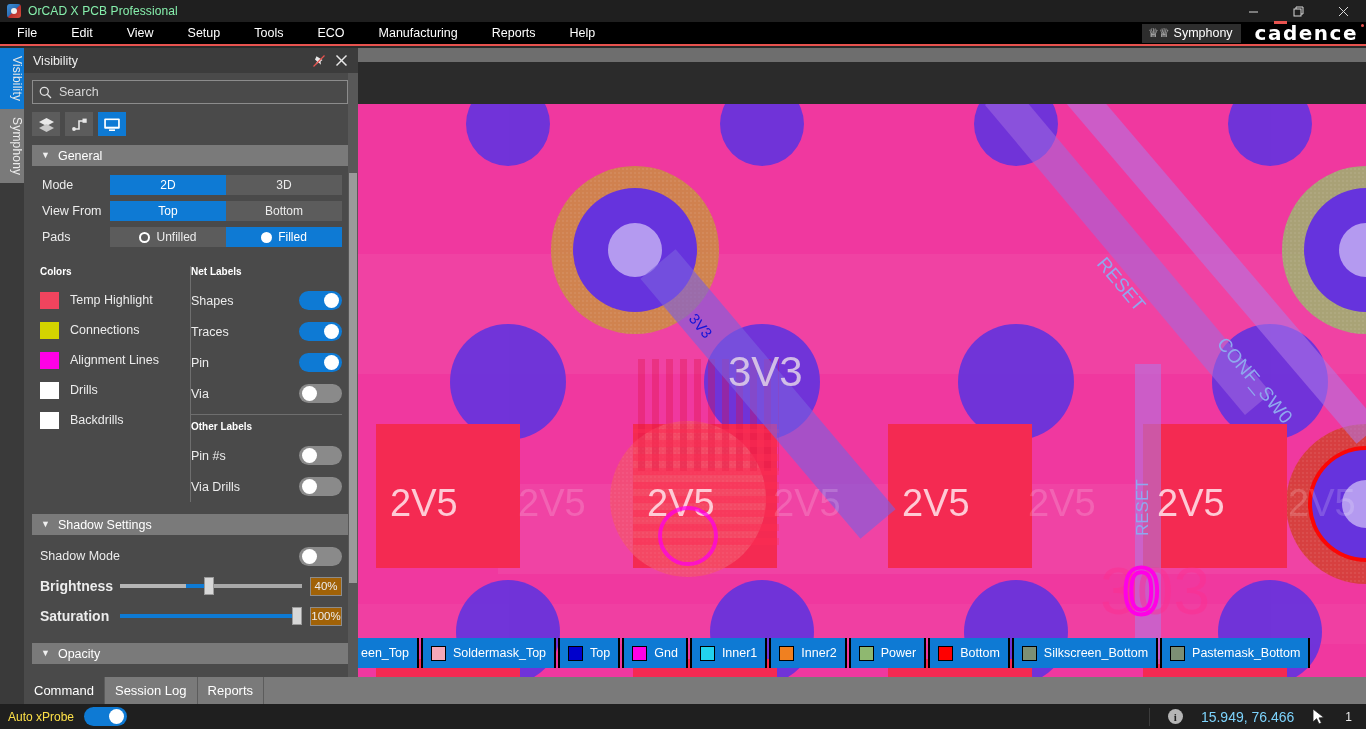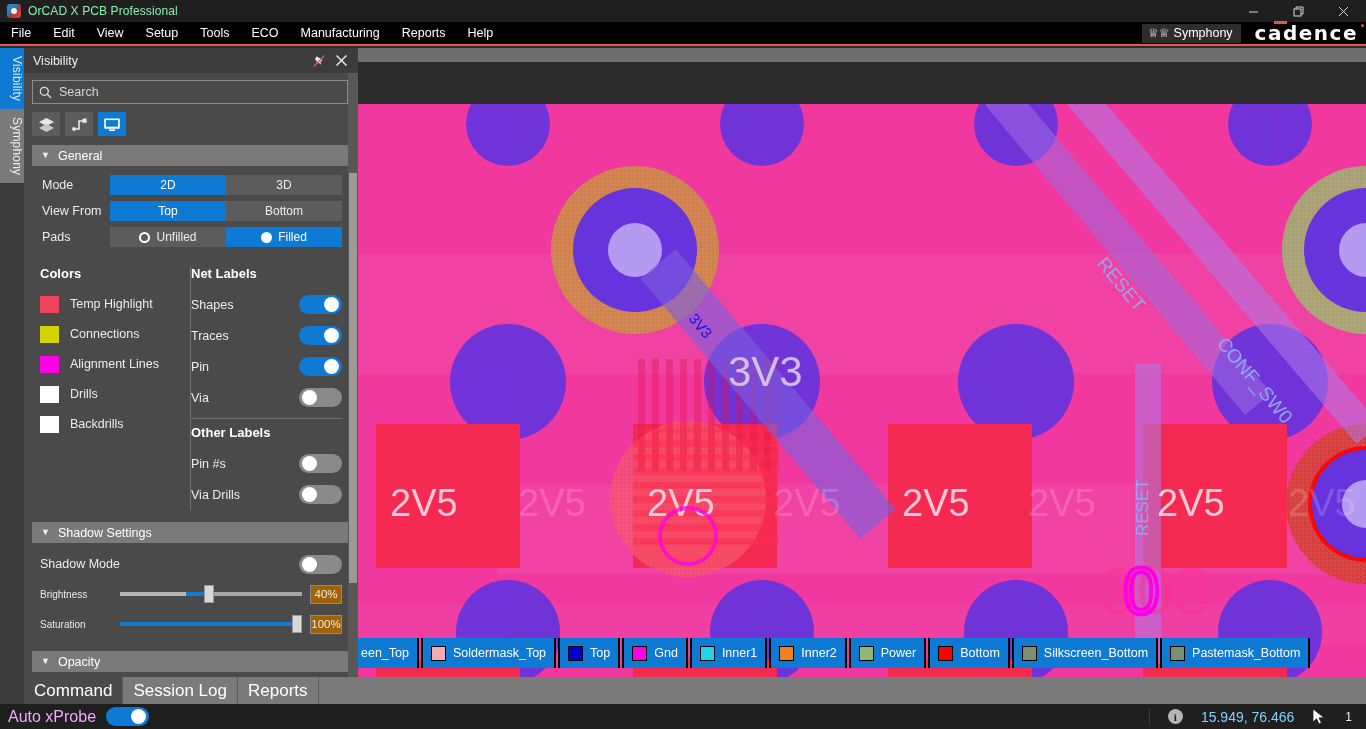--- a/index.html
+++ b/index.html
@@ -37,21 +37,21 @@
   }
   .win-btn svg { display:block; }
 
   
   .menubar {
     position: absolute; top: 22px; left: 0; width: 1366px; height: 24px;
     background: #000; display: flex; align-items: center;
     border-bottom: 2px solid #e8534f;
   }
   .menu-item {
-    padding: 0 11px; height: 22px; line-height: 22px; font-size: 12.5px; color: #fff;
+    padding: 0 17px; height: 22px; line-height: 22px; font-size: 12.5px; color: #fff;
     white-space: nowrap;
   }
   .menu-right { margin-left: auto; display: flex; align-items: center; height: 24px; }
   .symphony-badge {
     display: flex; align-items: center; gap: 4px;
     background: #2d2d2d; padding: 2px 8px 2px 6px; height: 19px; margin-right: 14px;
   }
   .symphony-badge .sym-ico { font-size: 12px; line-height: 1; color:#fff; }
   .symphony-badge .sym-label { font-size: 12.5px; color:#fff; }
   .cadence-logo {
@@ -121,39 +121,39 @@
     flex: 1; height: 20px; display: flex; align-items: center; justify-content: center; gap: 6px;
     background: #5c5c5c; color: #ececec; font-size: 12px;
   }
   .seg-btn.on { background: #0e7ad4; color: #fff; }
   .radio-o { width: 11px; height: 11px; border: 2px solid #fff; border-radius: 50%; }
   .radio-f { width: 11px; height: 11px; border-radius: 50%; background: #fff; }
 
   .two-col { display: flex; }
   .col-left { width: 150px; padding-right: 6px; }
   .col-right { flex: 1; padding-left: 0; border-left: 1px solid #6e6e6e; }
-  .col-title { font-size: 13px; font-weight: bold; color: #fff; margin-bottom: 8px; }
+  .col-title { font-size: 10px; font-weight: bold; color: #fff; margin-bottom: 8px; }
   .color-row { display: flex; align-items: center; gap: 11px; height: 30px; }
   .swatch { width: 19px; height: 17px; flex: none; }
   .color-name { font-size: 12.5px; color: #ececec; }
 
   .toggle-row { display: flex; align-items: center; height: 31px; }
   .toggle-lbl { font-size: 12.5px; color: #ececec; flex: 1; }
   .tgl { width: 43px; height: 19px; border-radius: 10px; position: relative; flex: none; }
   .tgl.on { background: #0e7ad4; }
   .tgl.off { background: #8a8a8a; }
   .tgl .knob {
     position: absolute; top: 2px; width: 15px; height: 15px; border-radius: 50%; background: #fff;
   }
   .tgl.on .knob { right: 3px; }
   .tgl.off .knob { left: 3px; }
   .sub-div { border-top: 1px solid #6e6e6e; margin: 5px 0 6px 0; }
 
   .slider-row { display: flex; align-items: center; height: 30px; gap: 8px; }
-  .slider-lbl { font-size: 10px; color: #ececec; width: 72px; }
+  .slider-lbl { font-size: 14px; color: #ececec; width: 72px; font-weight: bold; }
   .track { flex: 1; height: 4px; background: #a8a8a8; position: relative; }
   .track .fill { position: absolute; top: 0; height: 4px; background: #0e7ad4; }
   .track .grey-lead { position: absolute; top:0; left:0; height:4px; background:#b5b5b5; }
   .track .thumb {
     position: absolute; top: -7px; width: 10px; height: 18px; background: #d8d8d8;
     border: 1px solid #9a9a9a;
   }
   .pct-box {
     width: 32px; height: 19px; border: 1px solid #8c8c8c; background: #a16207;
     display: flex; align-items: center; justify-content: center; font-size: 11.5px; color: #ececec;
@@ -166,32 +166,32 @@
   .panel-scroll .thumb2 {
     position: absolute; left: 1px; width: 8px; background: #9a9a9a;
   }
 
   
   .bottom-tabs {
     position: absolute; left: 24px; top: 677px; width: 1342px; height: 27px;
     background: #7a7a7a; display: flex; align-items: flex-end;
   }
   .btab {
-    height: 27px; padding: 0 10px; display: flex; align-items: center; font-size: 17px;
+    height: 27px; padding: 0 10px; display: flex; align-items: center; font-size: 13px;
     color: #fff; border-right: 1px solid #5c5c5c;
   }
   .btab.active { background: #4a4a4a; }
 
   
   .statusbar {
     position: absolute; left: 0; top: 704px; width: 1366px; height: 25px;
     background: #1f1f1f; display: flex; align-items: center; padding: 0 8px;
   }
   .status-left { display: flex; align-items: center; gap: 10px; }
-  .status-lbl { font-size: 16px; color: #f0abfc; }
+  .status-lbl { font-size: 12px; color: #fde047; }
   .status-right { margin-left: auto; display: flex; align-items: center; gap: 18px; padding-right:6px;}
   .info-ico {
     width: 15px; height: 15px; border-radius: 50%; background: #b5b5b5; color: #1f1f1f;
     font-size: 11px; font-weight: bold; display: flex; align-items: center; justify-content: center;
     font-family: "Liberation Serif", serif;
   }
   .coord { font-size: 14px; color: #7dd3fc; }
   .ptr-count { font-size: 12px; color: #ececec; }
   .statusbar .divider { width:1px; height:18px; background:#3c3c3c; }
 

